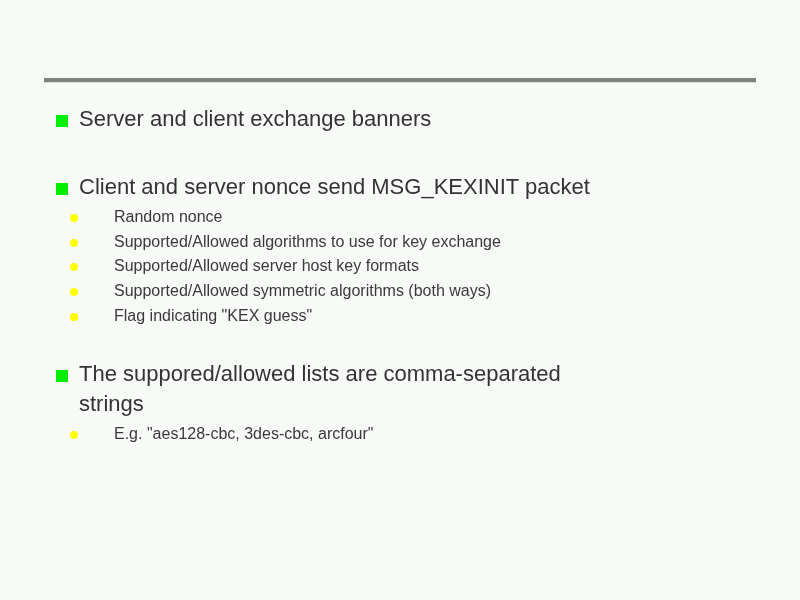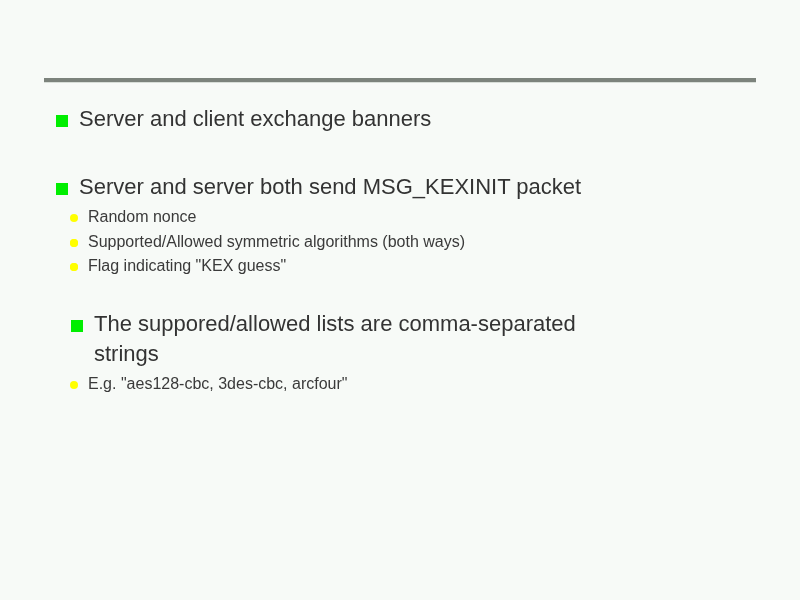--- a/index.html
+++ b/index.html
@@ -57,21 +57,21 @@
   .lvl1 .bullet-sq {
     position: absolute;
     left: 56px;
     top: 11px;
     width: 12px;
     height: 12px;
     background: #00ee00;
   }
   .lvl2 {
     position: relative;
-    padding-left: 88px;
+    padding-left: 114px;
     font-size: 16px;
     line-height: 24.7px;
     color: #3a3a3a;
     margin: 0;
   }
   .lvl2 .bullet-dot {
     position: absolute;
     left: 70px;
     top: 9px;
     width: 8px;
@@ -95,47 +95,52 @@
 
     <div class="lvl1">
       <span class="bullet-sq"></span>
       <span>Server and client exchange banners</span>
     </div>
 
     <div class="gap-lg"></div>
 
     <div class="lvl1">
       <span class="bullet-sq"></span>
-      <span>Server and server both send MSG_KEXINIT packet</span>
+      <span>Client and server nonce send MSG_KEXINIT packet</span>
     </div>
 
     <div class="sub-list">
       <div class="lvl2">
         <span class="bullet-dot"></span>
         <span>Random nonce</span>
       </div>
       <div class="lvl2">
         <span class="bullet-dot"></span>
+        <span>Supported/Allowed algorithms to use for key exchange</span>
+      </div>
+      <div class="lvl2">
+        <span class="bullet-dot"></span>
+        <span>Supported/Allowed server host key formats</span>
       </div>
       <div class="lvl2">
         <span class="bullet-dot"></span>
         <span>Supported/Allowed symmetric algorithms (both ways)</span>
       </div>
       <div class="lvl2">
         <span class="bullet-dot"></span>
       </div>
       <div class="lvl2">
         <span class="bullet-dot"></span>
         <span>Flag indicating "KEX guess"</span>
       </div>
     </div>
 
     <div class="gap-md"></div>
 
-    <div class="lvl1" style="padding-right:54px;margin-left:15px;">
+    <div class="lvl1" style="padding-right:54px;">
       <span class="bullet-sq"></span>
       <span>The suppored/allowed lists are comma-separated strings</span>
     </div>
 
     <div class="sub-list">
       <div class="lvl2">
         <span class="bullet-dot"></span>
         <span>E.g. "aes128-cbc, 3des-cbc, arcfour"</span>
       </div>
     </div>

